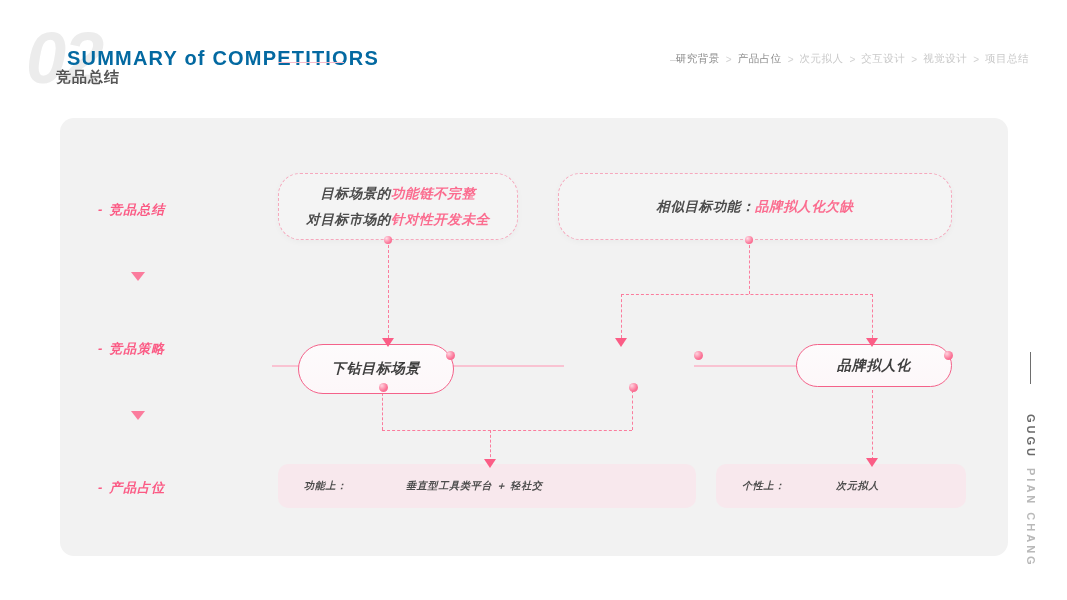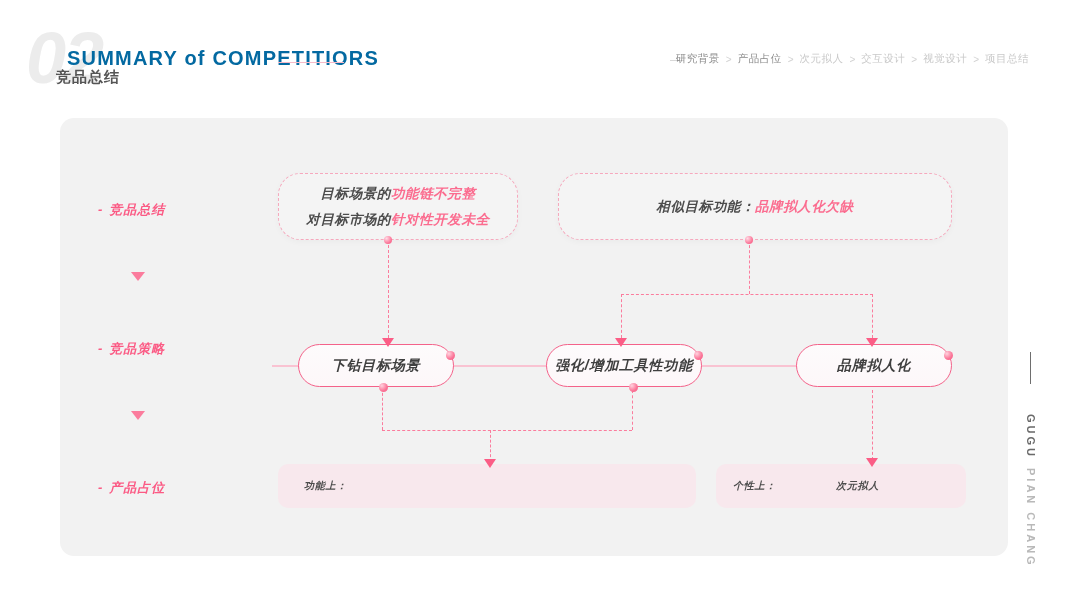--- a/index.html
+++ b/index.html
@@ -284,55 +284,53 @@
   <div class="node-dot" style="left:745px; top:236px;"></div>
   <div class="vline" style="left:749px; top:240px; height:54px;"></div>
   <div class="hline" style="left:621px; top:294px; width:252px;"></div>
   <div class="vline" style="left:621px; top:294px; height:44px;"></div>
   <div class="arrow-down" style="left:615px; top:338px;"></div>
   <div class="vline" style="left:872px; top:294px; height:44px;"></div>
   <div class="arrow-down" style="left:866px; top:338px;"></div>
 
   <div class="pill-line" style="left:272px; top:365px; width:36px;"></div>
   <div class="pill-line" style="left:446px; top:365px; width:118px;"></div>
-  <div class="pill" style="left:298px; top:344px; width:156px; height:43px;">
+  <div class="pill" style="left:298px; top:344px; width:156px; height:50px;">
     <span>下钻目标场景</span>
   </div>
   <div class="pill-dot" style="left:446px; top:351px;"></div>
   <div class="pill-dot" style="left:379px; top:383px;"></div>
 
   <div class="pill-line" style="left:524px; top:365px; width:40px;"></div>
   <div class="pill-line" style="left:694px; top:365px; width:116px;"></div>
-  <div class="pill" style="left:546px; top:344px; width:156px; height:43px;">
-    <span>强化/增加工具性功能</span>
-  </div>
   <div class="pill-dot" style="left:694px; top:351px;"></div>
   <div class="pill-dot" style="left:629px; top:383px;"></div>
 
   <div class="pill-line" style="left:780px; top:365px; width:36px;"></div>
   <div class="pill" style="left:796px; top:344px; width:156px; height:43px;">
     <span>品牌拟人化</span>
   </div>
   <div class="pill-dot" style="left:944px; top:351px;"></div>
 
   <div class="vline" style="left:382px; top:388px; height:42px;"></div>
   <div class="hline" style="left:382px; top:430px; width:250px;"></div>
   <div class="vline" style="left:632px; top:390px; height:40px;"></div>
   <div class="vline" style="left:490px; top:430px; height:32px;"></div>
   <div class="arrow-down" style="left:484px; top:459px;"></div>
 
   <div class="vline" style="left:872px; top:390px; height:70px;"></div>
   <div class="arrow-down" style="left:866px; top:458px;"></div>
 
   <div class="pos-box" style="left:278px; top:464px; width:418px; height:44px;">
     <span class="pos-key" style="left:26px;">功能上：</span>
+    <span class="pos-val" style="left:128px;">垂直型工具类平台 ＋ 轻社交</span>
   </div>
 
   <div class="pos-box" style="left:716px; top:464px; width:250px; height:44px;">
-    <span class="pos-key" style="left:17px;font-style:italic;">个性上：</span>
+    <span class="pos-key" style="left:26px;font-style:italic;">个性上：</span>
     <span class="pos-val" style="left:120px;">次元拟人</span>
   </div>
 
   <div class="side-rule"></div>
   <div class="side-text side-gugu">GUGU</div>
   <div class="side-text side-pian">PIAN CHANG</div>
 
 </div>
 
 </body></html>

